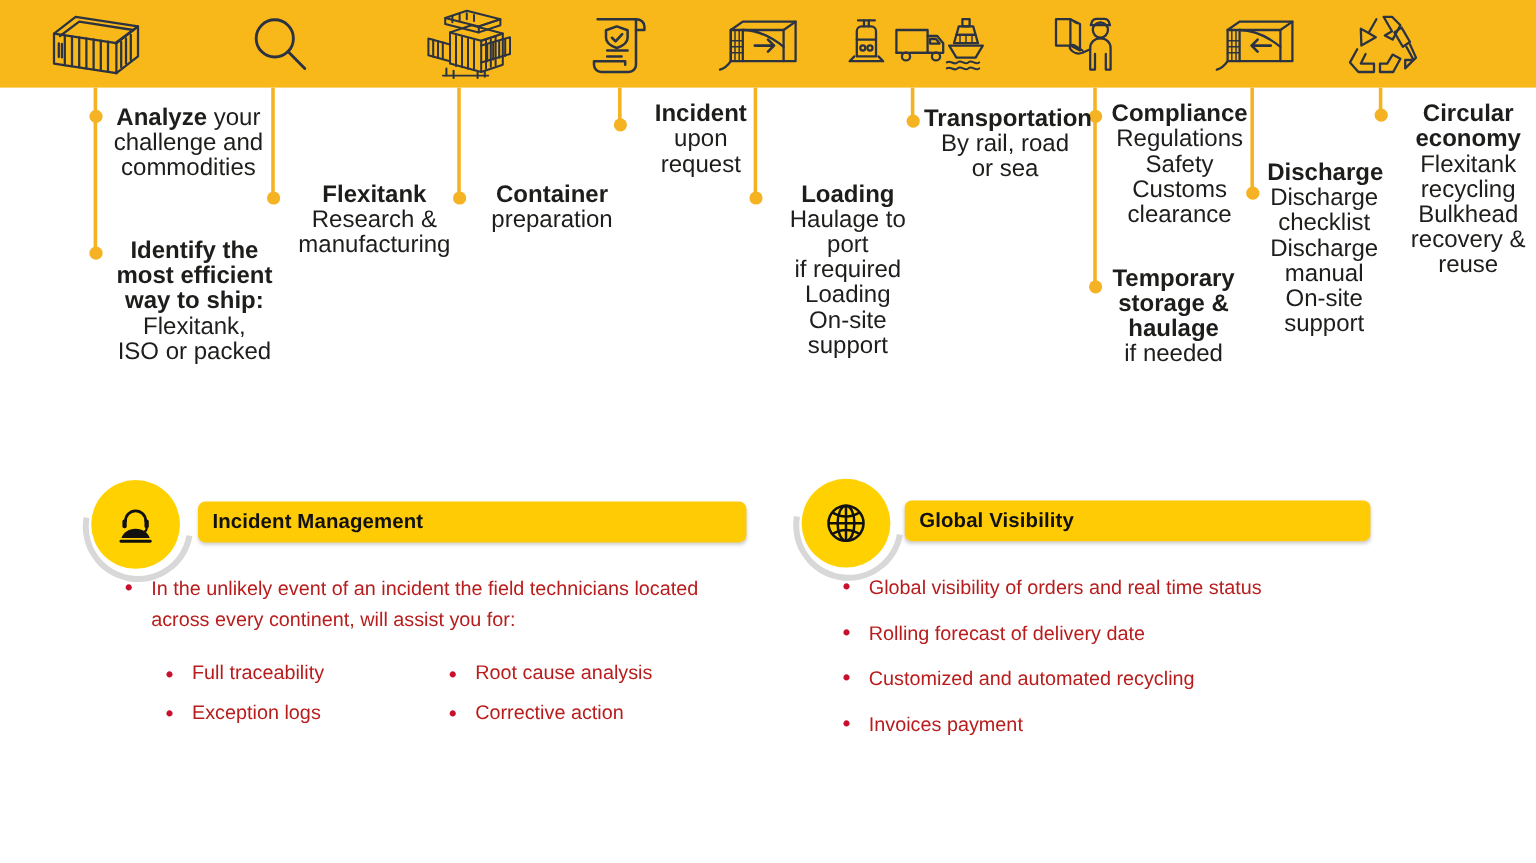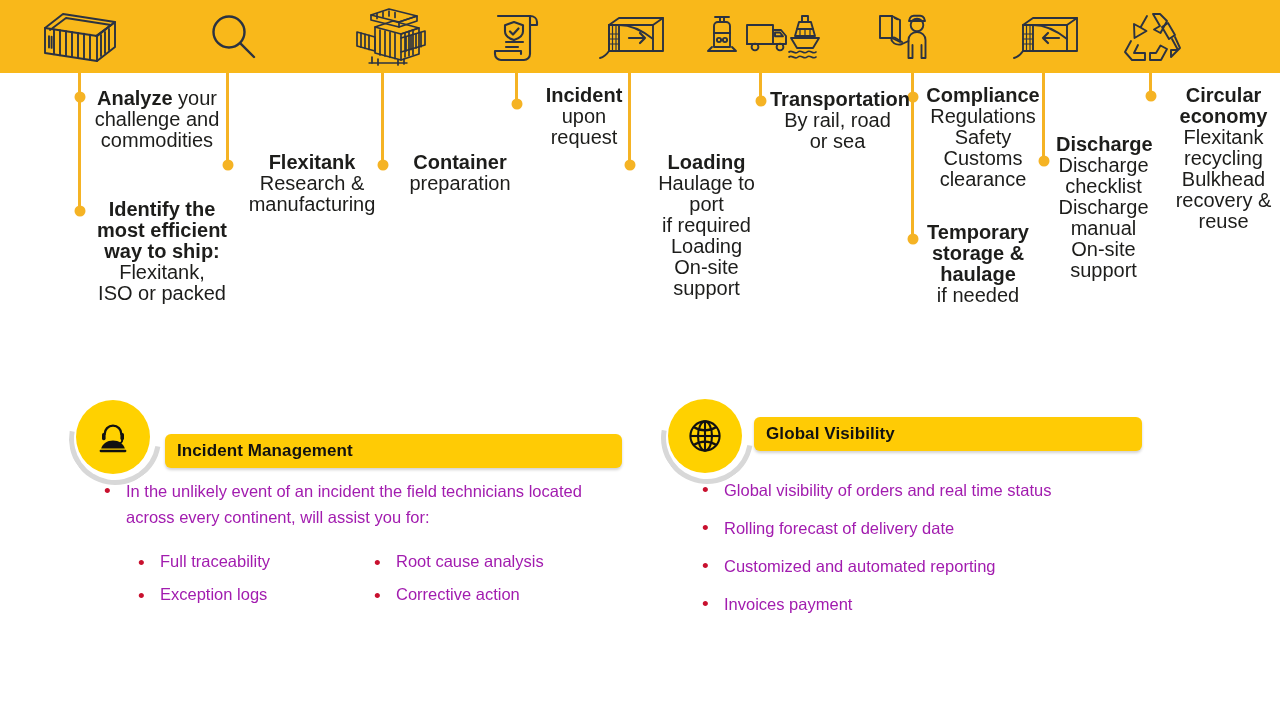--- a/index.html
+++ b/index.html
@@ -53,21 +53,21 @@
   }
   .card-banner .txt{
     font-weight:bold;font-size:17px;color:#111;padding-left:12px;letter-spacing:.1px;
   }
   .bullets{position:absolute;}
   .bullet{display:flex;align-items:flex-start;}
   .bullet .dotmark{
     color:#C8102E;font-size:19px;line-height:1;
     width:22px;flex:0 0 22px;text-align:left;padding-top:3px;
   }
-  .bullet .btxt{font-size:16.5px;line-height:26px;color:#a21caf;}
+  .bullet .btxt{font-size:16.5px;line-height:26px;color:#b91c1c;}
   .sub-grid{position:absolute;display:flex;}
   .sub-col{display:flex;flex-direction:column;}
   .sub-col .bullet{margin-bottom:11px;}
   .sub-col .btxt{font-size:16.5px;line-height:22px;}
 </style>
 </head>
 <body>
 
 <div class="topbar">
 
@@ -312,21 +312,21 @@
   <div class="card-badge">
     <svg width="40" height="40" viewBox="0 0 40 40" fill="none">
       <path d="M11.6 17.2 C11.6 12.4 15.3 8.7 20 8.7 C24.7 8.7 28.4 12.4 28.4 17.2" stroke="#111" stroke-width="2.3" stroke-linecap="round"></path>
       <rect x="9" y="16" width="3.6" height="7.2" rx="1.6" fill="#111"></rect>
       <rect x="27.4" y="16" width="3.6" height="7.2" rx="1.6" fill="#111"></rect>
       <path d="M29.2 23.2 C29.2 25.6 26.6 27 23.8 27" stroke="#111" stroke-width="2" stroke-linecap="round"></path>
       <path d="M20 23.6 C14.2 23.6 9.4 27 8.2 31.4 L31.8 31.4 C30.6 27 25.8 23.6 20 23.6 Z" fill="#111"></path>
       <rect x="6.6" y="32.8" width="26.8" height="2.4" rx="1.1" fill="#111"></rect>
     </svg>
   </div>
-  <div class="card-banner" style="left:89px;top:34px;width:457px;align-items:center;">
+  <div class="card-banner" style="left:89px;top:18px;width:457px;align-items:center;">
     <span class="txt">Incident Management</span>
   </div>
 
   <div class="bullets" style="left:28px;top:78px;width:510px;">
     <div class="bullet">
       <span class="dotmark">•</span>
       <span class="btxt">In the unlikely event of an incident the field technicians located across every continent, will assist you for:</span>
     </div>
   </div>
 
@@ -374,20 +374,20 @@
     <div class="bullet" style="margin-bottom:12px;">
       <span class="dotmark">•</span>
       <span class="btxt">Global visibility of orders and real time status</span>
     </div>
     <div class="bullet" style="margin-bottom:12px;">
       <span class="dotmark">•</span>
       <span class="btxt">Rolling forecast of delivery date</span>
     </div>
     <div class="bullet" style="margin-bottom:12px;">
       <span class="dotmark">•</span>
-      <span class="btxt">Customized and automated reporting</span>
+      <span class="btxt">Customized and automated recycling</span>
     </div>
     <div class="bullet">
       <span class="dotmark">•</span>
       <span class="btxt">Invoices payment</span>
     </div>
   </div>
 </div>
 
 </body></html>

